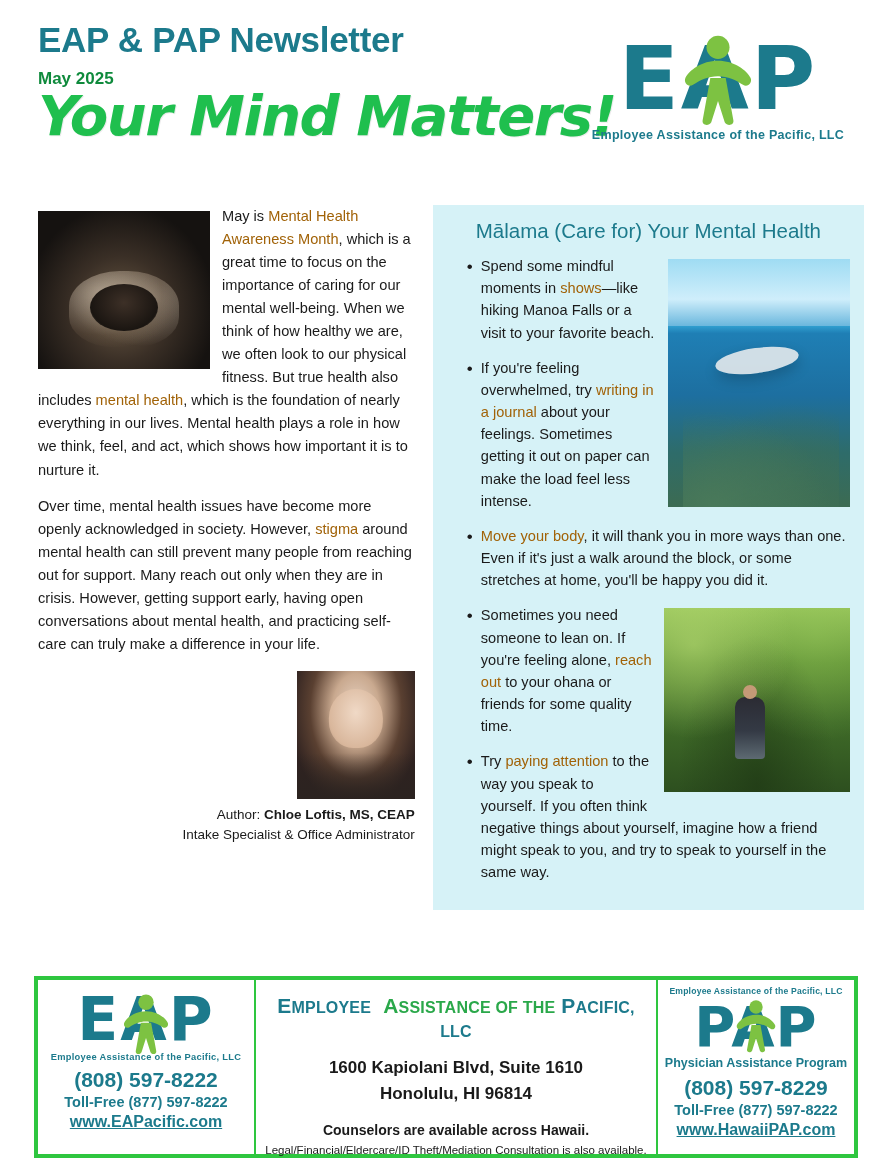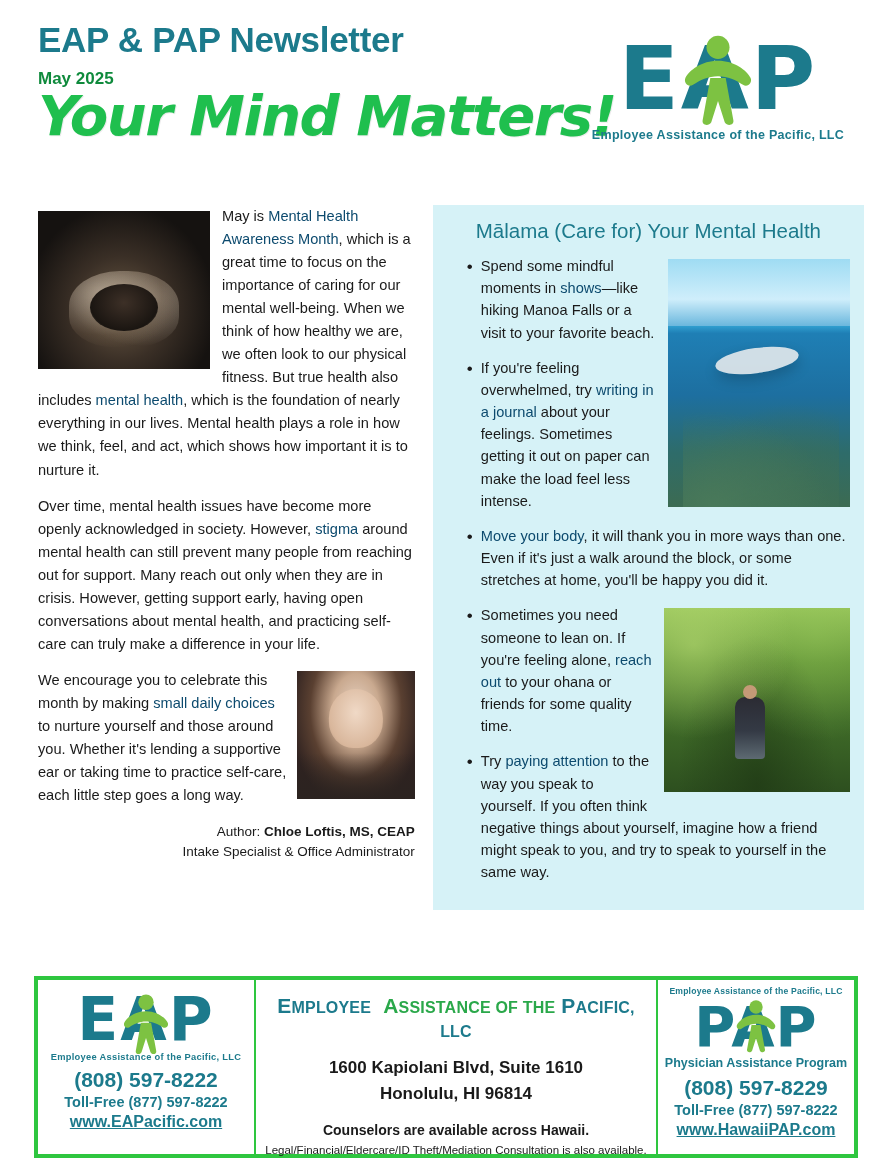--- a/index.html
+++ b/index.html
@@ -146,21 +146,21 @@
     border-radius: 50%;
     background: radial-gradient(ellipse at 50% 40%, #3d3027 0%, #1a1511 70%, rgba(0,0,0,0) 100%);
   }
   .body-text {
     font-size: 14.6px;
     line-height: 1.58;
     color: #1a1a1a;
     text-align: left;
   }
   .body-text p { margin: 0 0 13px 0; }
-  .green { color: #0c4a6e; }
+  .green { color: #a16207; }
   .author-photo {
     float: right;
     width: 118px;
     height: 128px;
     margin: 2px 0 4px 10px;
     background:
       radial-gradient(ellipse at 50% 30%, #e8d3c2 0%, #c9a98f 28%, #5a4031 55%, #2f2220 80%),
       #3b2a24;
     position: relative;
     overflow: hidden;
@@ -435,21 +435,20 @@
 
   <div class="content">
 
     <div class="col-left">
       <div class="hands-photo"></div>
 
       <div class="body-text">
         <p>May is <span class="green">Mental Health Awareness Month</span>, which is a great time to focus on the importance of caring for our mental well-being. When we think of how healthy we are, we often look to our physical fitness. But true health also includes <span class="green">mental health</span>, which is the foundation of nearly everything in our lives. Mental health plays a role in how we think, feel, and act, which shows how important it is to nurture it.</p>
         <p>Over time, mental health issues have become more openly acknowledged in society. However, <span class="green">stigma</span> around mental health can still prevent many people from reaching out for support. Many reach out only when they are in crisis. However, getting support early, having open conversations about mental health, and practicing self-care can truly make a difference in your life.</p>
         <div class="author-photo"></div>
-        <p>We encourage you to celebrate this month by making <span class="green">small daily choices</span> to nurture yourself and those around you. Whether it's lending a supportive ear or taking time to practice self-care, each little step goes a long way.</p>
       </div>
 
       <div class="author-line">
         <span>Author:</span>
         <span class="nm">Chloe Loftis, MS, CEAP</span><br>
         <span>Intake Specialist &amp; Office Administrator</span>
       </div>
     </div>
 
     <div class="col-right">

